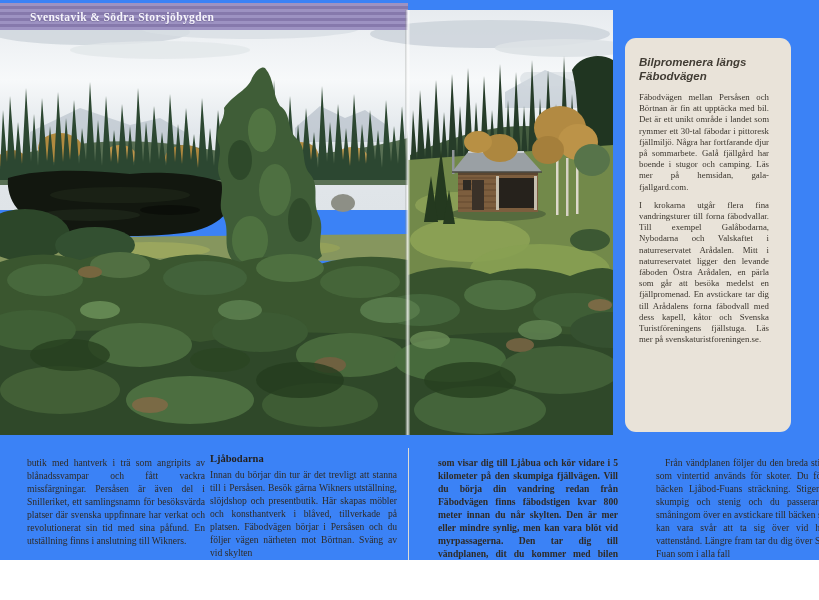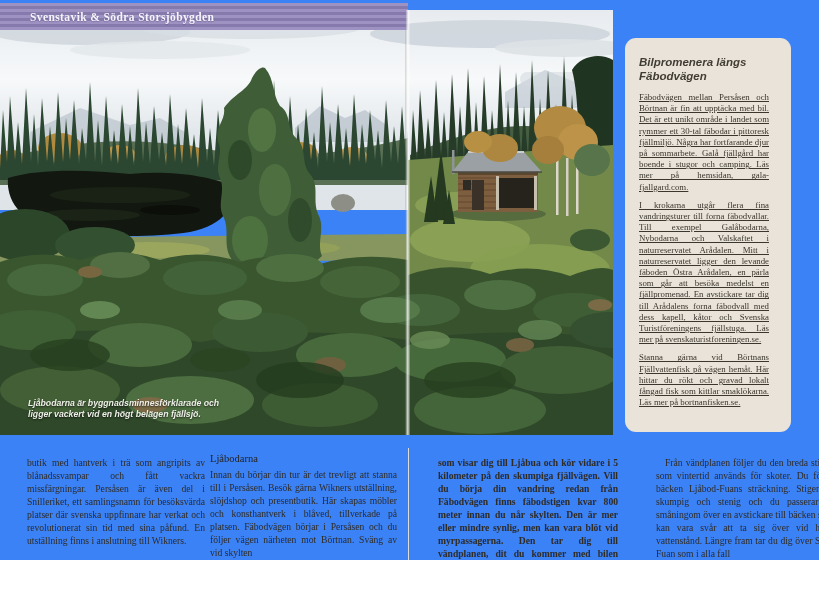--- a/index.html
+++ b/index.html
@@ -23,35 +23,35 @@
   
   .gutter-top{position:absolute;left:405px;top:10px;width:5px;height:425px;
     background:linear-gradient(90deg,rgba(40,45,35,.18),rgba(255,255,255,.8) 55%,rgba(255,255,255,.15));}
   .gutter-bottom{position:absolute;left:408px;top:448px;width:1px;height:140px;background:#dcdcd6;}
 
   
   .col{position:absolute;top:456px;font-size:9.6px;line-height:13px;color:#2f2b26;text-align:justify;}
   .col p{margin:0;}
   .col1{left:27px;width:178px;}
   .col2{left:210px;width:187px;top:452px;}
-  .col2 h3{margin:0 0 3px 0;font-size:10.5px;line-height:13px;font-weight:normal;color:#241f1b;}
+  .col2 h3{margin:0 0 3px 0;font-size:10.5px;line-height:13px;font-weight:bold;color:#241f1b;}
   .col3{left:438px;width:180px;font-weight:bold;}
   .col4{left:656px;width:178px;}
   .col4 p{text-indent:9px;}
 
   .pn{position:absolute;top:567px;font-size:10px;color:#3a352f;}
   .pn-left{left:27px;}
   .pn-right{right:9px;}
 
   
   .sidebar{position:absolute;left:625px;top:38px;width:166px;height:394px;background:#e9e3d9;
     border-radius:11px;padding:17px 14px 12px 14px;box-sizing:border-box;overflow:hidden;}
   .sidebar h2{font-family:"Liberation Sans",sans-serif;font-style:italic;font-weight:bold;
     font-size:11.5px;line-height:14px;color:#413c34;margin:0 0 9px 0;}
-  .sidebar p{font-size:8.8px;line-height:11.2px;text-align:justify;color:#3b362e;margin:0 8px 7px 0;text-decoration:underline;}
+  .sidebar p{font-size:8.8px;line-height:11.2px;text-align:justify;color:#3b362e;margin:0 8px 7px 0;}
 </style>
 </head>
 <body>
 
 <div class="spread">
 
   <div class="photo">
     <svg width="613" height="425" viewBox="0 0 613 425">
       <defs>
         <linearGradient id="sky" x1="0" y1="0" x2="0" y2="1">
@@ -210,24 +210,20 @@
         <ellipse cx="470" cy="370" rx="46" ry="18" fill="#27401f" opacity=".8"></ellipse>
         <ellipse cx="220" cy="350" rx="30" ry="12" fill="#2a4522" opacity=".8"></ellipse>
       </g>
     </svg>
   </div>
 
   <div class="header-band">
     <span class="title">Svenstavik &amp; Södra Storsjöbygden</span>
   </div>
 
-  <div class="caption">
-    <div>Ljåbodarna är byggnadsminnesförklarade och</div>
-    <div>ligger vackert vid en högt belägen fjällsjö.</div>
-  </div>
 
   <div class="gutter-top"></div>
   <div class="gutter-bottom"></div>
 
   <div class="col col1">
     <p>butik med hantverk i trä som angripits av blånadssvampar och fått vackra missfärgningar. Persåsen är även del i Snilleriket, ett samlingsnamn för besöksvärda platser där svenska uppfinnare har verkat och revolutionerat sin tid med sina påfund. En utställning finns i anslutning till Wikners.</p>
   </div>
   <div class="col col2">
     <h3>Ljåbodarna</h3>
     <p>Innan du börjar din tur är det trevligt att stanna till i Persåsen. Besök gärna Wikners utställning, slöjdshop och presentbutik. Här skapas möbler och konsthantverk i blåved, tillverkade på platsen. Fäbodvägen börjar i Persåsen och du följer vägen närheten mot Börtnan. Sväng av vid skylten</p>
@@ -239,16 +235,15 @@
     <p>Från vändplanen följer du den breda stigen som vintertid används för skoter. Du följer bäcken Ljåbod-Fuans sträckning. Stigen är skumpig och stenig och du passerar så småningom över en avstickare till bäcken som kan vara svår att ta sig över vid höga vattenstånd. Längre fram tar du dig över Stor-Fuan som i alla fall</p>
   </div>
 
   <div class="pn pn-left">326</div>
   <div class="pn pn-right">327</div>
 
   <div class="sidebar">
     <h2>Bilpromenera längs Fäbodvägen</h2>
     <p>Fäbodvägen mellan Persåsen och Börtnan är fin att upptäcka med bil. Det är ett unikt område i landet som rymmer ett 30-tal fäbodar i pittoresk fjällmiljö. Några har fortfarande djur på sommarbete. Galå fjällgård har boende i stugor och camping. Läs mer på hemsidan, gala-fjallgard.com.</p>
     <p>I krokarna utgår flera fina vandringsturer till forna fäbodvallar. Till exempel Galåbodarna, Nybodarna och Valskaftet i naturreservatet Arådalen. Mitt i naturreservatet ligger den levande fäboden Östra Arådalen, en pärla som går att besöka medelst en fjällpromenad. En avstickare tar dig till Arådalens forna fäbodvall med dess kapell, kåtor och Svenska Turistföreningens fjällstuga. Läs mer på svenskaturistforeningen.se.</p>
-    <p>Stanna gärna vid Börtnans Fjällvattenfisk på vägen hemåt. Här hittar du rökt och gravad lokalt fångad fisk som kittlar smaklökarna. Läs mer på bortnanfisken.se.</p>
   </div>
 
 </div>
 
 </body></html>

